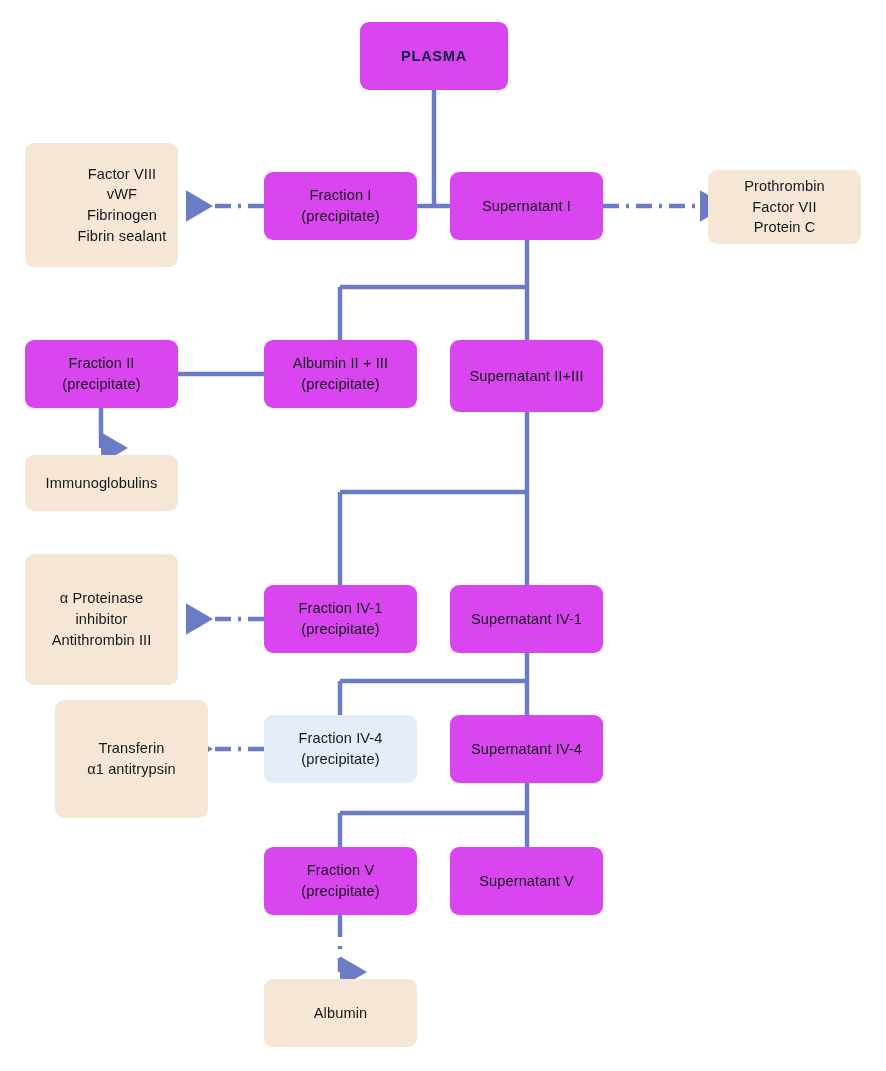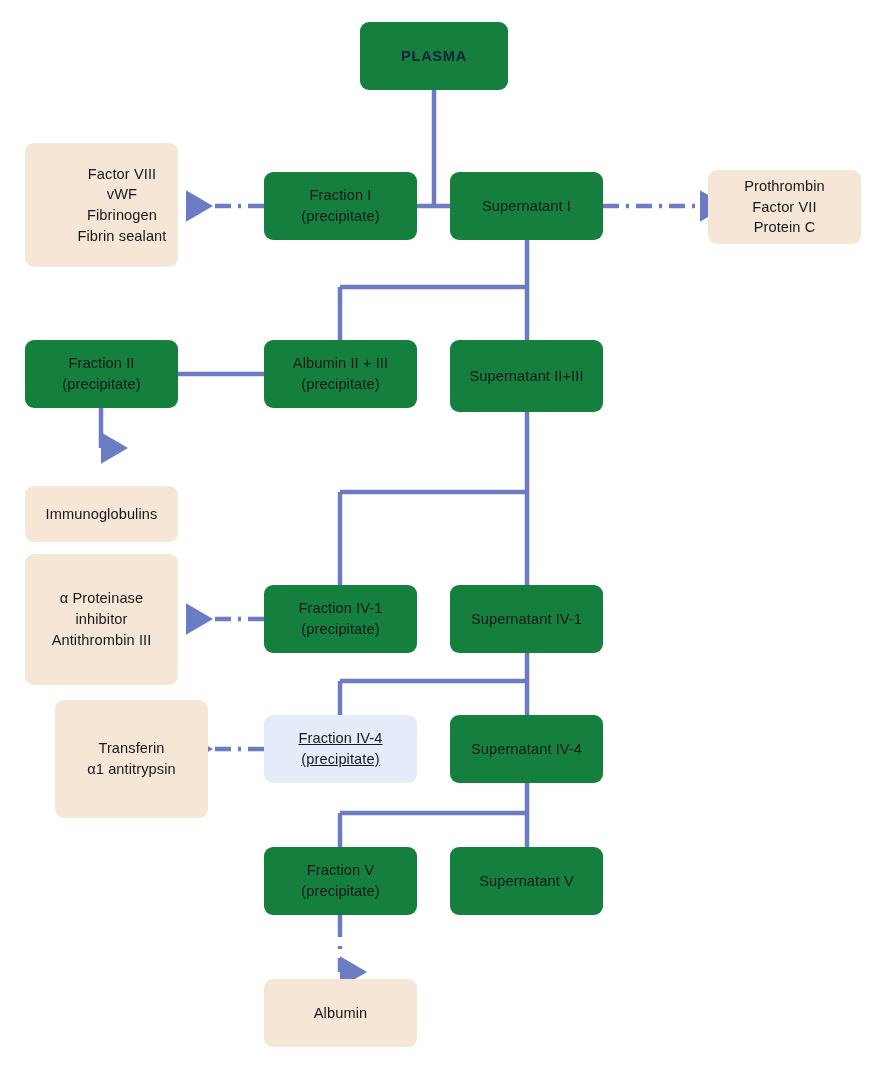--- a/index.html
+++ b/index.html
@@ -33,21 +33,21 @@
     align-items: center;
     justify-content: center;
     text-align: center;
     color: #17181c;
     font-size: 14.6px;
     line-height: 1.42;
     letter-spacing: 0.1px;
     white-space: pre-line;
     z-index: 2;
   }
-  .node.blue   { background: #15803d; }
+  .node.blue   { background: #d946ef; }
   .node.lightblue { background: #e3ecf8; }
   .node.beige  { background: #f6e6d6; }
   .node.title  { font-weight: bold; color: #11213f; letter-spacing: 0.7px; }
 </style>
 </head>
 <body>
 
 <div id="diagram">
 
   <svg id="edges" viewBox="0 0 886 1071" width="886" height="1071">
@@ -121,35 +121,35 @@
 Protein C</div>
 
   <div class="node blue" style="left:25px;top:340px;width:153px;height:68px;">Fraction II
 (precipitate)</div>
 
   <div class="node blue" style="left:264px;top:340px;width:153px;height:68px;">Albumin II + III
 (precipitate)</div>
 
   <div class="node blue" style="left:450px;top:340px;width:153px;height:72px;">Supernatant II+III</div>
 
-  <div class="node beige" style="left:25px;top:455px;width:153px;height:56px;margin-top:31px;">Immunoglobulins</div>
+  <div class="node beige" style="left:25px;top:455px;width:153px;height:56px;">Immunoglobulins</div>
 
   <div class="node beige" style="left:25px;top:554px;width:153px;height:131px;">α Proteinase
 inhibitor
 Antithrombin III</div>
 
   <div class="node blue" style="left:264px;top:585px;width:153px;height:68px;">Fraction IV-1
 (precipitate)</div>
 
   <div class="node blue" style="left:450px;top:585px;width:153px;height:68px;">Supernatant IV-1</div>
 
   <div class="node beige" style="left:35px;top:700px;width:153px;height:118px;margin-left:20px;">Transferin
 α1 antitrypsin</div>
 
-  <div class="node lightblue" style="left:264px;top:715px;width:153px;height:68px;text-decoration:underline;">Fraction IV-4
+  <div class="node lightblue" style="left:264px;top:715px;width:153px;height:68px;">Fraction IV-4
 (precipitate)</div>
 
   <div class="node blue" style="left:450px;top:715px;width:153px;height:68px;">Supernatant IV-4</div>
 
   <div class="node blue" style="left:264px;top:847px;width:153px;height:68px;">Fraction V
 (precipitate)</div>
 
   <div class="node blue" style="left:450px;top:847px;width:153px;height:68px;">Supernatant V</div>
 
   <div class="node beige" style="left:264px;top:979px;width:153px;height:68px;">Albumin</div>

